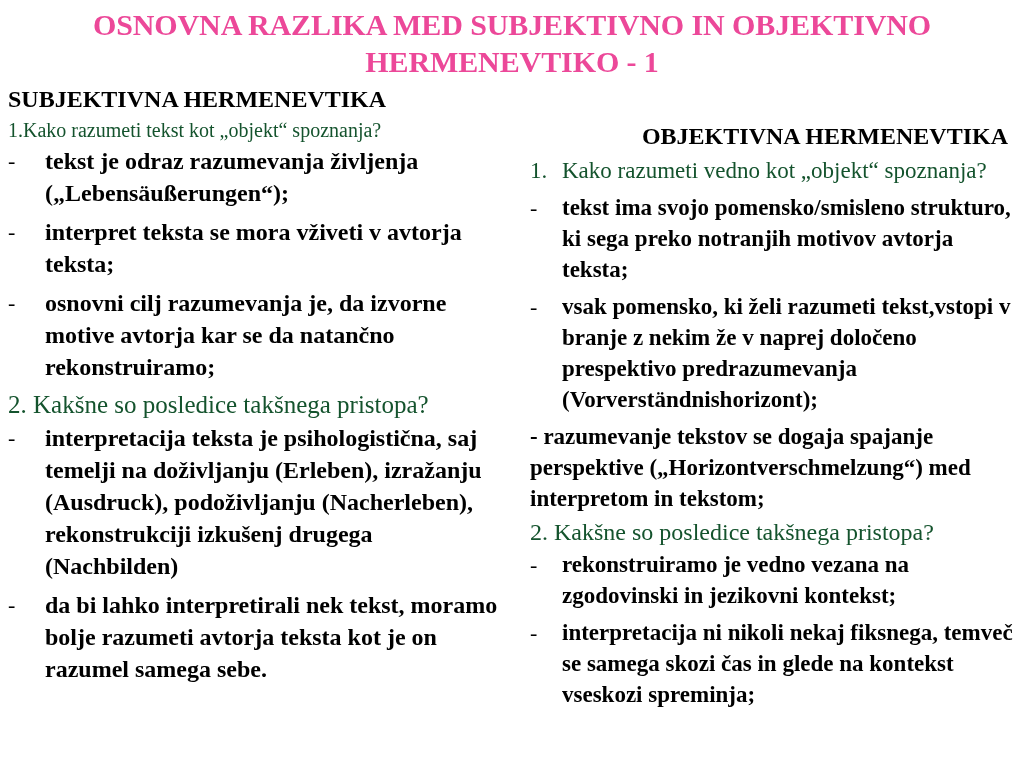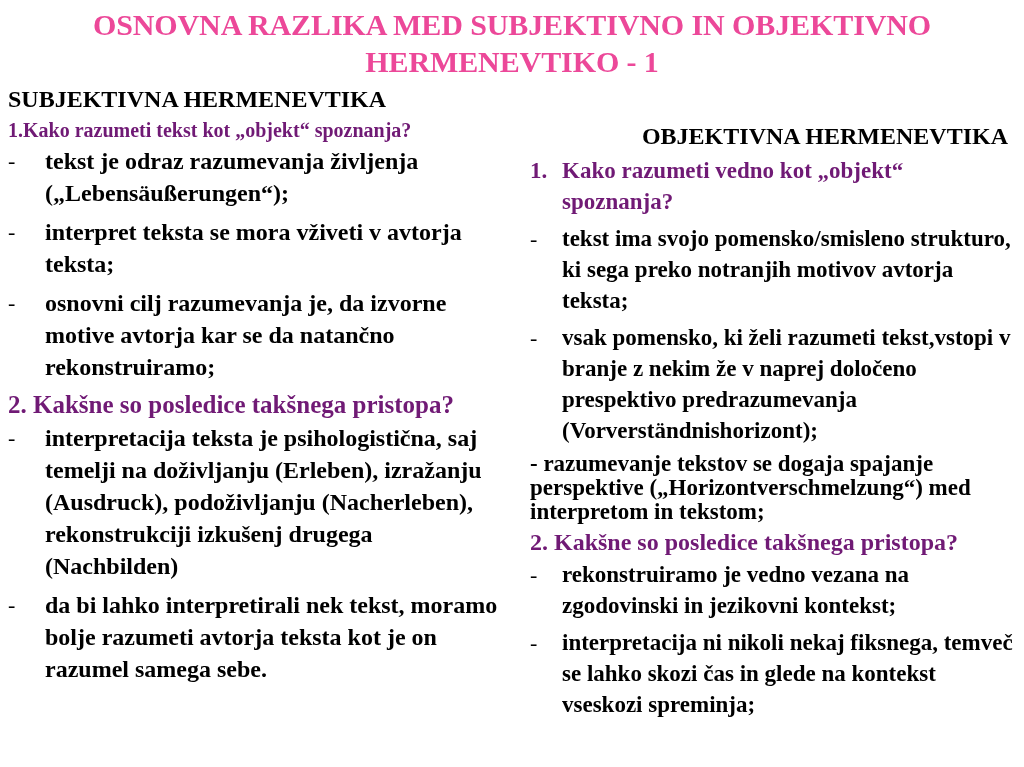--- a/index.html
+++ b/index.html
@@ -60,22 +60,22 @@
     font-weight: bold;
     line-height: 25px;
     white-space: nowrap;
     margin-bottom: 6px;
   }
   .col-left .col-head { text-align: left; }
   .col-right .col-head { text-align: right; padding-right: 6px; }
 
   
   .qhead {
-    color: #701a75;
-    font-weight: bold;
+    color: #14532d;
+    font-weight: normal;
   }
   .qhead-sm {
     font-size: 20px;
     line-height: 24px;
     margin: 0 0 3px 0;
   }
   .qhead-md {
     font-size: 24px;
     line-height: 29px;
     margin: 4px 0 2px 0;
@@ -130,21 +130,21 @@
   .col-right .bullet .dash {
     flex: 0 0 32px;
     width: 32px;
     line-height: 31px;
   }
 
   
   .para {
     font-size: 23px;
     font-weight: bold;
-    line-height: 24px;
+    line-height: 31px;
     margin: 0 0 4px 0;
     padding-left: 0;
   }
 </style>
 </head>
 <body>
 
 <div class="slide">
 
   <h1 class="slide-title">OSNOVNA RAZLIKA MED SUBJEKTIVNO IN OBJEKTIVNO HERMENEVTIKO - 1</h1>
@@ -209,19 +209,19 @@
 
       <div class="qhead qhead-md">2. Kakšne so posledice takšnega pristopa?</div>
 
       <div class="bullet">
         <span class="dash">-</span>
         <span class="content">rekonstruiramo je vedno vezana na zgodovinski in jezikovni kontekst;</span>
       </div>
 
       <div class="bullet">
         <span class="dash">-</span>
-        <span class="content">interpretacija ni nikoli nekaj fiksnega, temveč se lahko skozi čas in glede na kontekst vseskozi spreminja;</span>
+        <span class="content">interpretacija ni nikoli nekaj fiksnega, temveč se samega skozi čas in glede na kontekst vseskozi spreminja;</span>
       </div>
 
     </div>
 
   </div>
 </div>
 
 </body></html>

